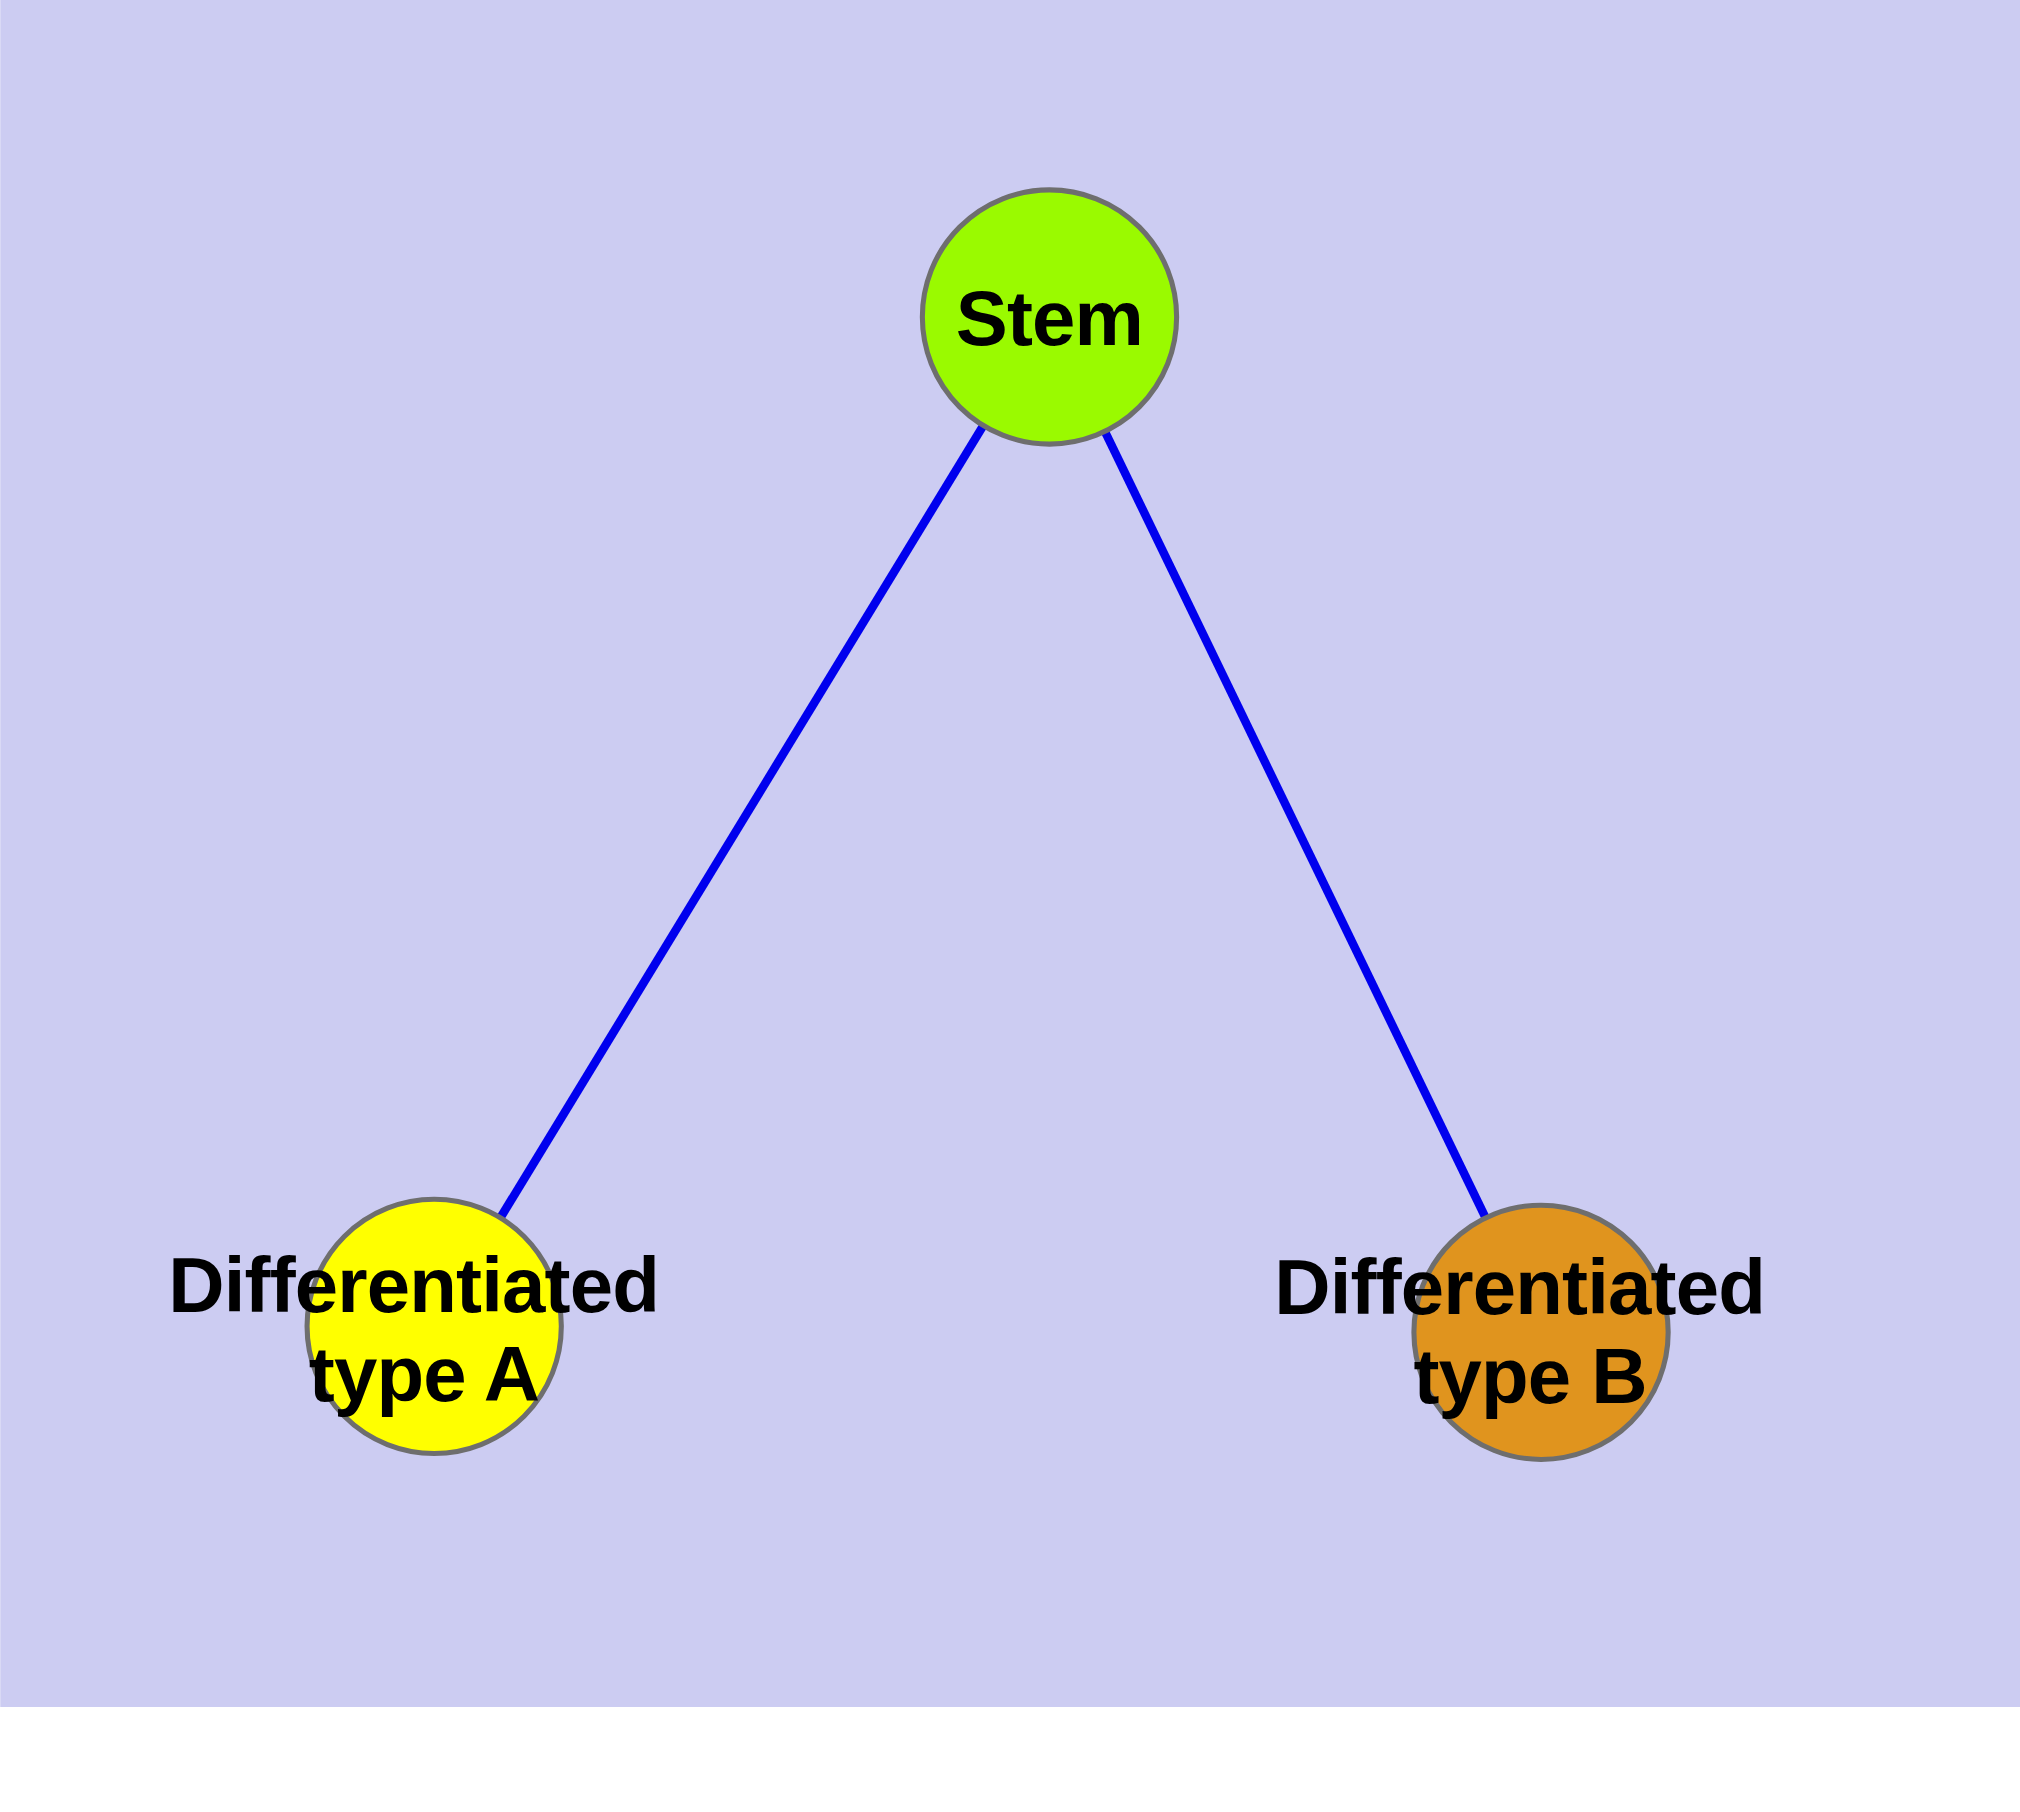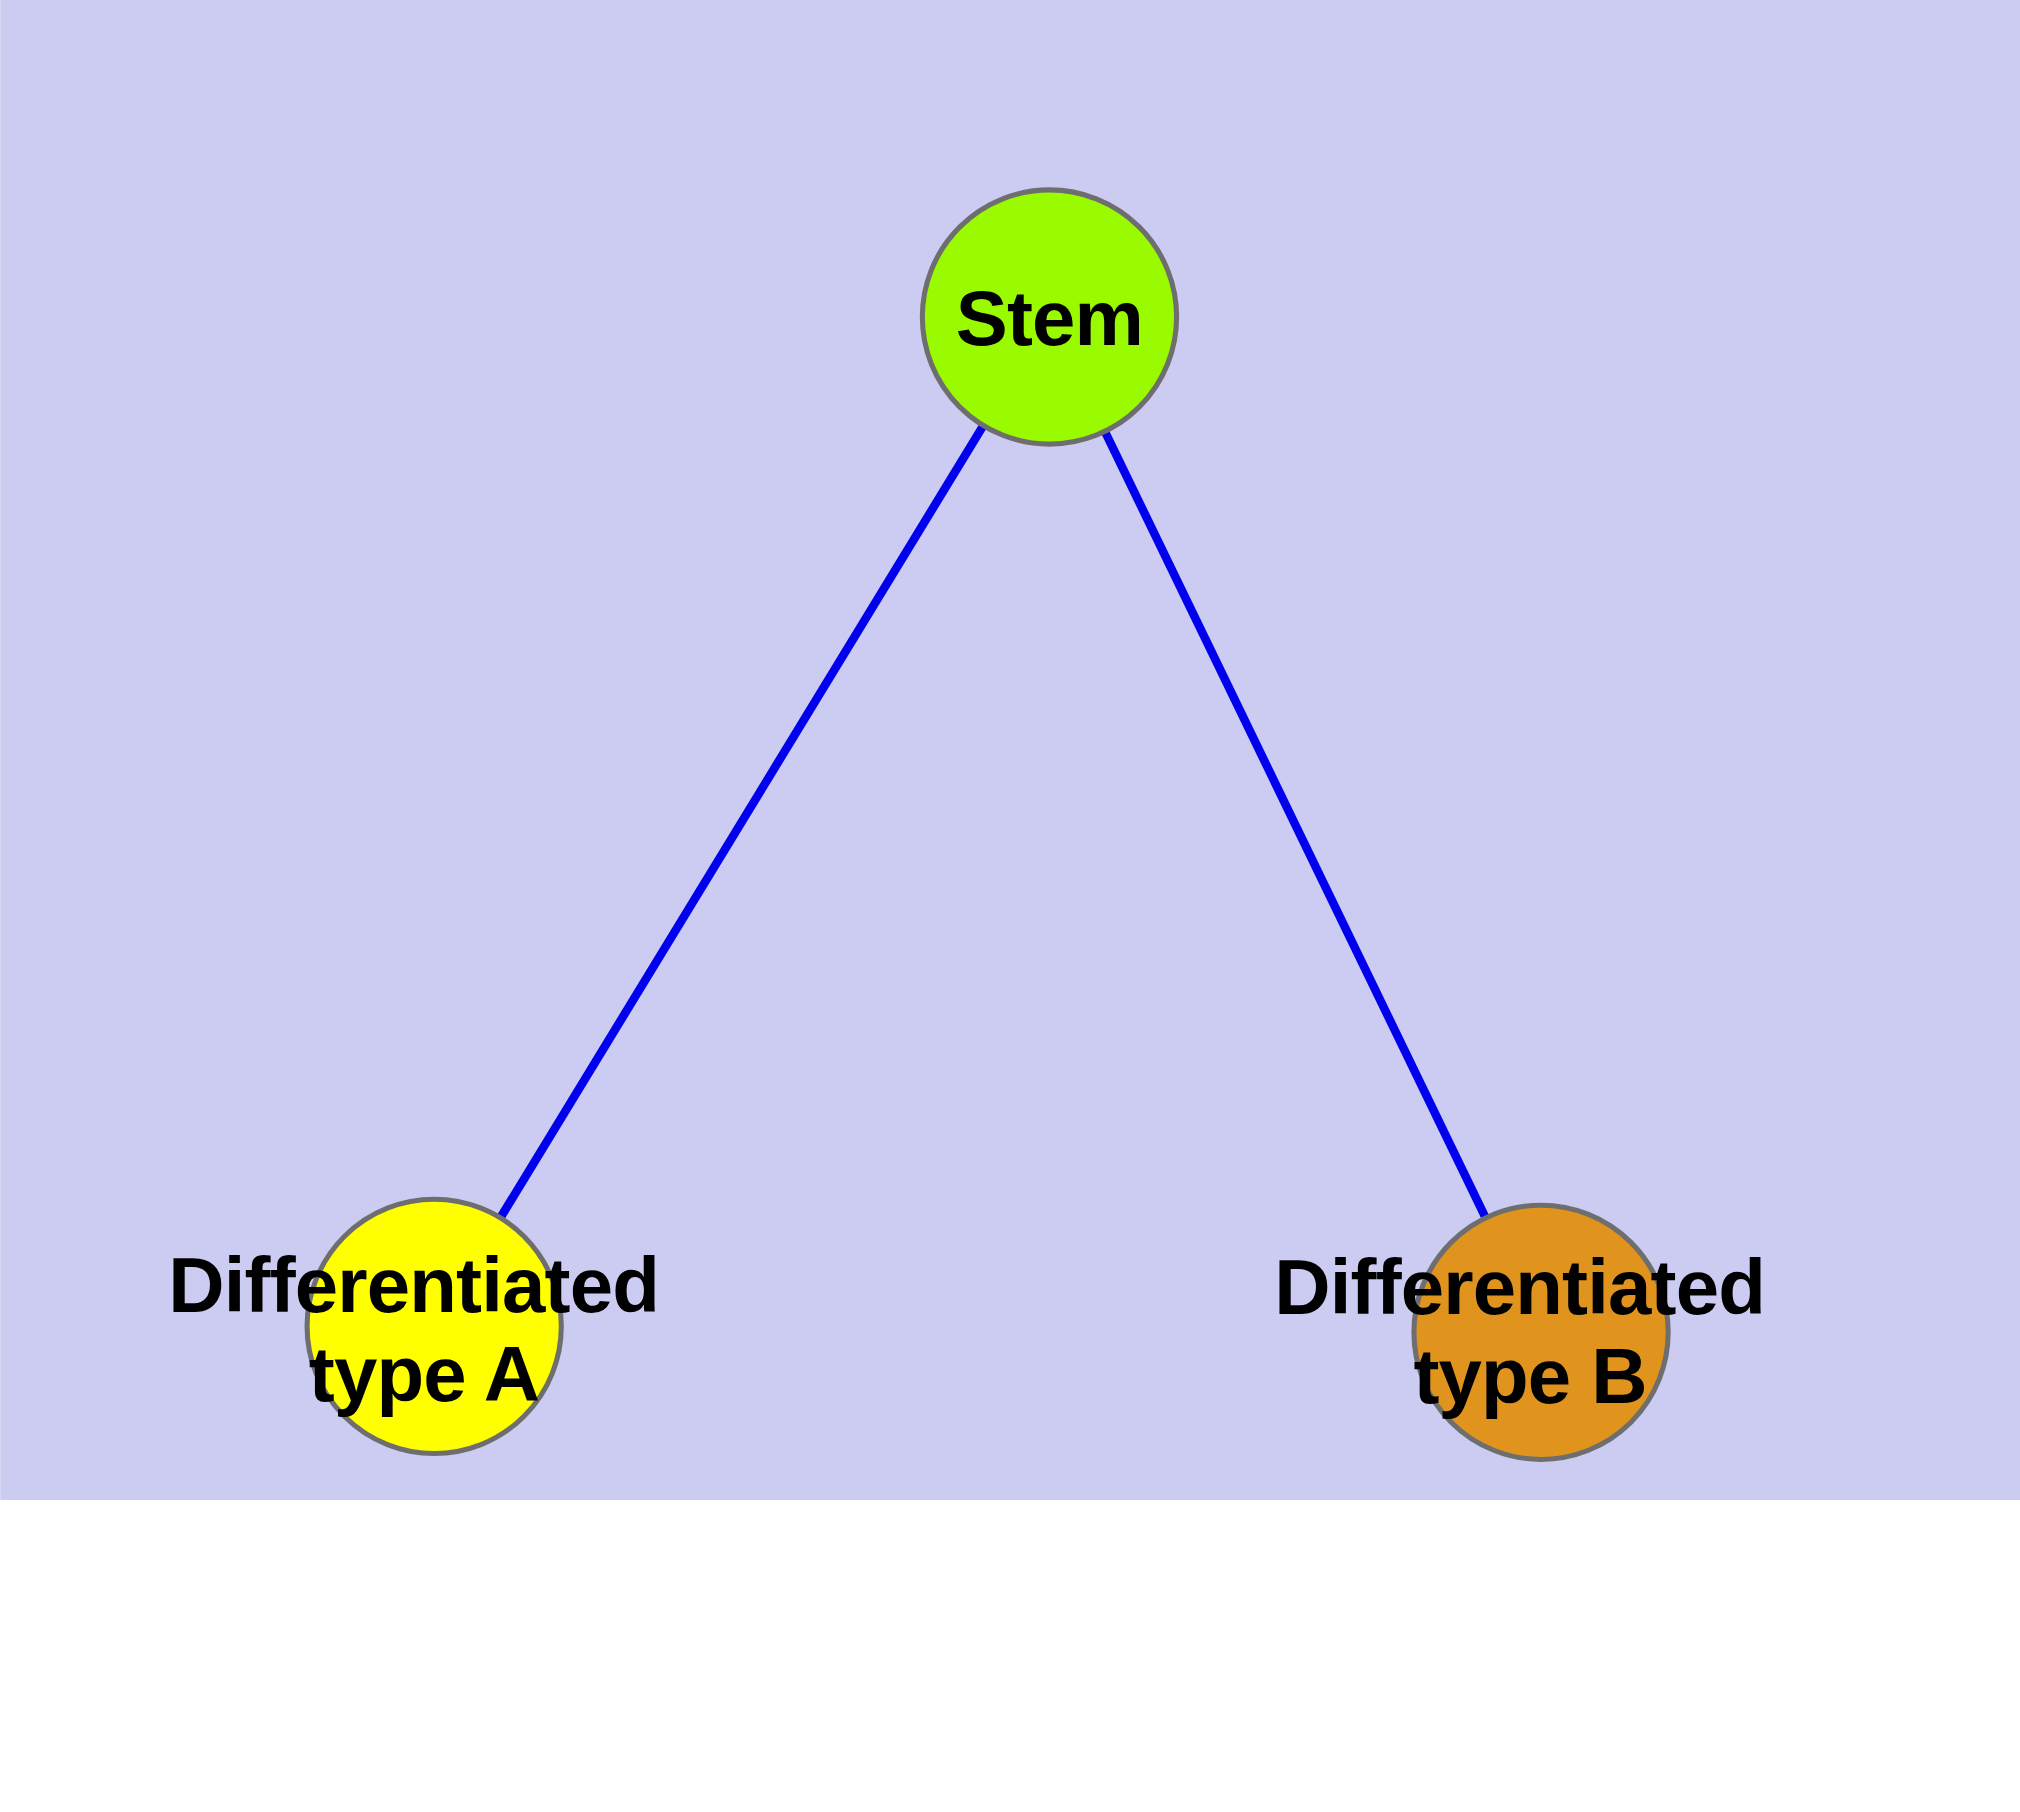--- a/index.html
+++ b/index.html
@@ -3,21 +3,21 @@
 <meta charset="utf-8">
 <style>
   html, body {
     margin: 0;
     padding: 0;
     background: #ffffff;
   }
   .canvas {
     position: relative;
     width: 2021px;
-    height: 1500px;
+    height: 1707px;
     overflow: hidden;
   }
   .canvas svg {
     display: block;
     width: 2021px;
     height: 1812px;
   }
   .node-circle {
     stroke-width: 6px;
   }

